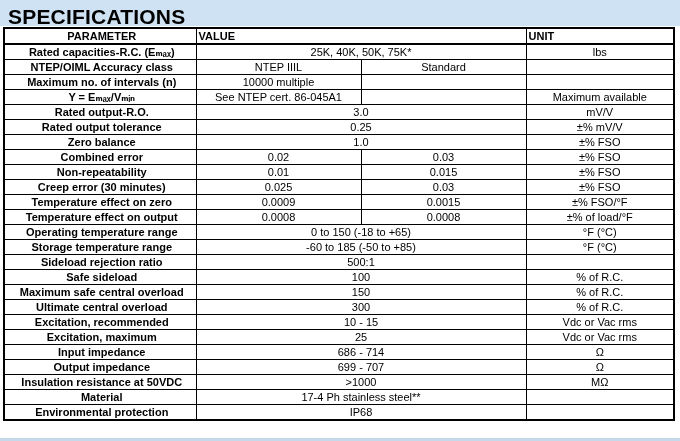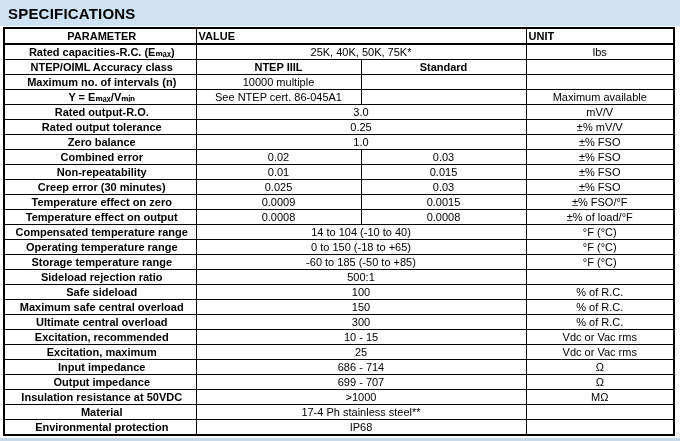--- a/index.html
+++ b/index.html
@@ -8,41 +8,41 @@
     background:#ffffff;
     font-family:"Liberation Sans","DejaVu Sans",sans-serif;
     color:#000;
   }
   .title-band {
     position:absolute; top:0; left:0; width:680px; height:26px;
     background:#cfe2f3;
   }
   .title-band .title-text {
     position:absolute; left:8px; top:5px;
-    font-size:15px; font-weight:bold; letter-spacing:0.2px; color:#000;
+    font-size:21px; font-weight:bold; letter-spacing:0.2px; color:#000;
     white-space:nowrap;
   }
   table.spec {
     position:absolute; top:27px; left:3px; width:670px;
     border-collapse:collapse; table-layout:fixed;
     border:2px solid #000;
     background:#fff;
   }
   .spec th, .spec td {
     border:1px solid #000;
     height:14px; line-height:13px;
     padding:0 2px;
     font-size:11px;
     white-space:nowrap; overflow:hidden;
     vertical-align:middle;
   }
   .spec thead th { border-bottom:2px solid #000; font-weight:bold; text-align:left; }
   .spec th.param, .spec td.param { text-align:center; padding-left:5px; font-weight:bold; }
   .spec td.val, .spec td.unit { text-align:center; font-weight:normal; }
-  .spec td.em { font-weight:bold; }
+  .spec td.em { font-weight:normal; }
   .bottom-strip {
     position:absolute; left:0; bottom:0; width:680px; height:3px;
     background:#c5d9ea;
   }
 </style>
 </head>
 <body>
 
 <div class="title-band">
   <span class="title-text">SPECIFICATIONS</span>
@@ -129,26 +129,20 @@
     <td class="val v2">0.0015</td>
     <td class="unit">±% FSO/°F</td>
   </tr>
       <tr>
     <td class="param">Temperature effect on output</td>
     <td class="val v1">0.0008</td>
     <td class="val v2">0.0008</td>
     <td class="unit">±% of load/°F</td>
   </tr>
       <tr>
-    <td class="param">Compensated temperature range</td>
-    <td class="val v1" colspan="2">14 to 104 (-10 to 40)</td>
-
-    <td class="unit">°F (°C)</td>
-  </tr>
-      <tr>
     <td class="param">Operating temperature range</td>
     <td class="val v1" colspan="2">0 to 150 (-18 to +65)</td>
 
     <td class="unit">°F (°C)</td>
   </tr>
       <tr>
     <td class="param">Storage temperature range</td>
     <td class="val v1" colspan="2">-60 to 185 (-50 to +85)</td>
 
     <td class="unit">°F (°C)</td>

